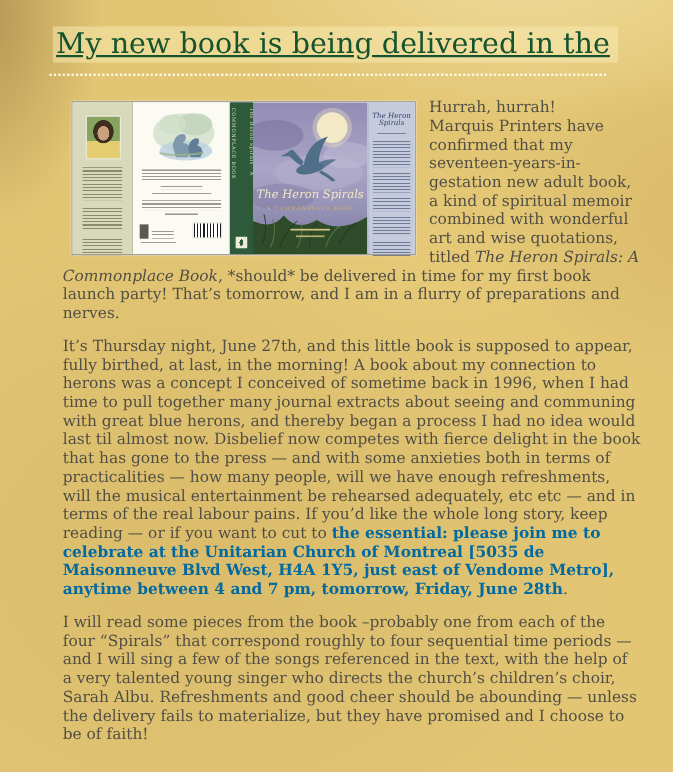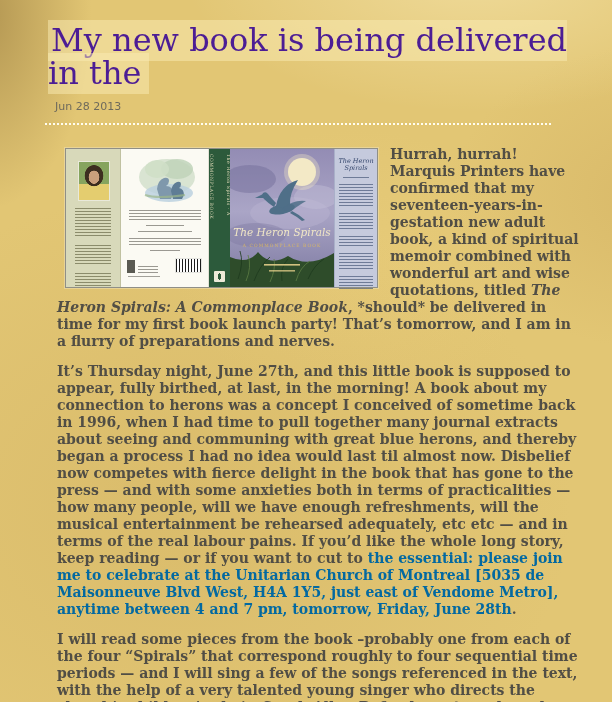--- a/index.html
+++ b/index.html
@@ -11,33 +11,33 @@
       radial-gradient(420px 200px at 78% -4%, rgba(255,243,198,.45), transparent 70%),
       radial-gradient(300px 220px at 108% 28%, rgba(205,170,92,.45), transparent 70%),
       radial-gradient(520px 420px at 30% 72%, rgba(199,164,86,.30), transparent 75%),
       radial-gradient(260px 200px at 58% 38%, rgba(236,208,126,.45), transparent 70%);
     font-family:"DejaVu Serif",serif;
   }
   .page{padding:0 0 0 45px;}
   h1{
     margin:0;padding:24px 20px 0 3px;
     font-family:"DejaVu Serif",serif;font-weight:400;
-    font-size:32px;line-height:33px;color:#4c1d95;
+    font-size:26px;line-height:33px;color:#14532d;text-decoration:underline;
   }
   .tl{background:rgba(250,236,180,.5);padding:1px 8px 2px 3px;}
   .date{
     font-family:"DejaVu Sans","Liberation Sans",sans-serif;
     font-size:11px;color:#6e6a5c;margin:10px 0 0 10px;
   }
   .sep{width:506px;height:0;border-top:2px dotted #fffdf0;margin:10px 0 0 0;}
   .body{
     width:530px;margin:21px 0 0 12px;
     font-size:14px;line-height:17px;color:#514e45;
   }
-  .body p{margin:0 4px 13px 0;font-weight:bold;}
+  .body p{margin:0 4px 13px 0;}
   .body b{color:#0369a1;}
 
   
   .jacket{
     float:left;width:311px;height:138px;box-sizing:content-box;
     border:1px solid #8f8f87;margin:2px 12px 6px 8px;
     display:flex;background:#fff;box-shadow:0 0 0 1px rgba(255,255,255,.25);
     cursor:pointer;
   }
   .panel{box-sizing:border-box;height:100%;}
@@ -81,21 +81,20 @@
   }
   .flipsub{height:2px;width:26px;}
 </style>
 </head>
 <body>
 
 <div class="page">
 
   <h1><span class="tl">My new book is being delivered in the</span><br></h1>
 
-  <div class="date">Jun 28 2013</div>
 
   <div class="sep"></div>
 
   <div class="body">
 
     <div class="jacket">
 
       <div class="panel flapL">
         <div class="photo"></div>
         <div class="micro mL" style="height:30px"></div>

